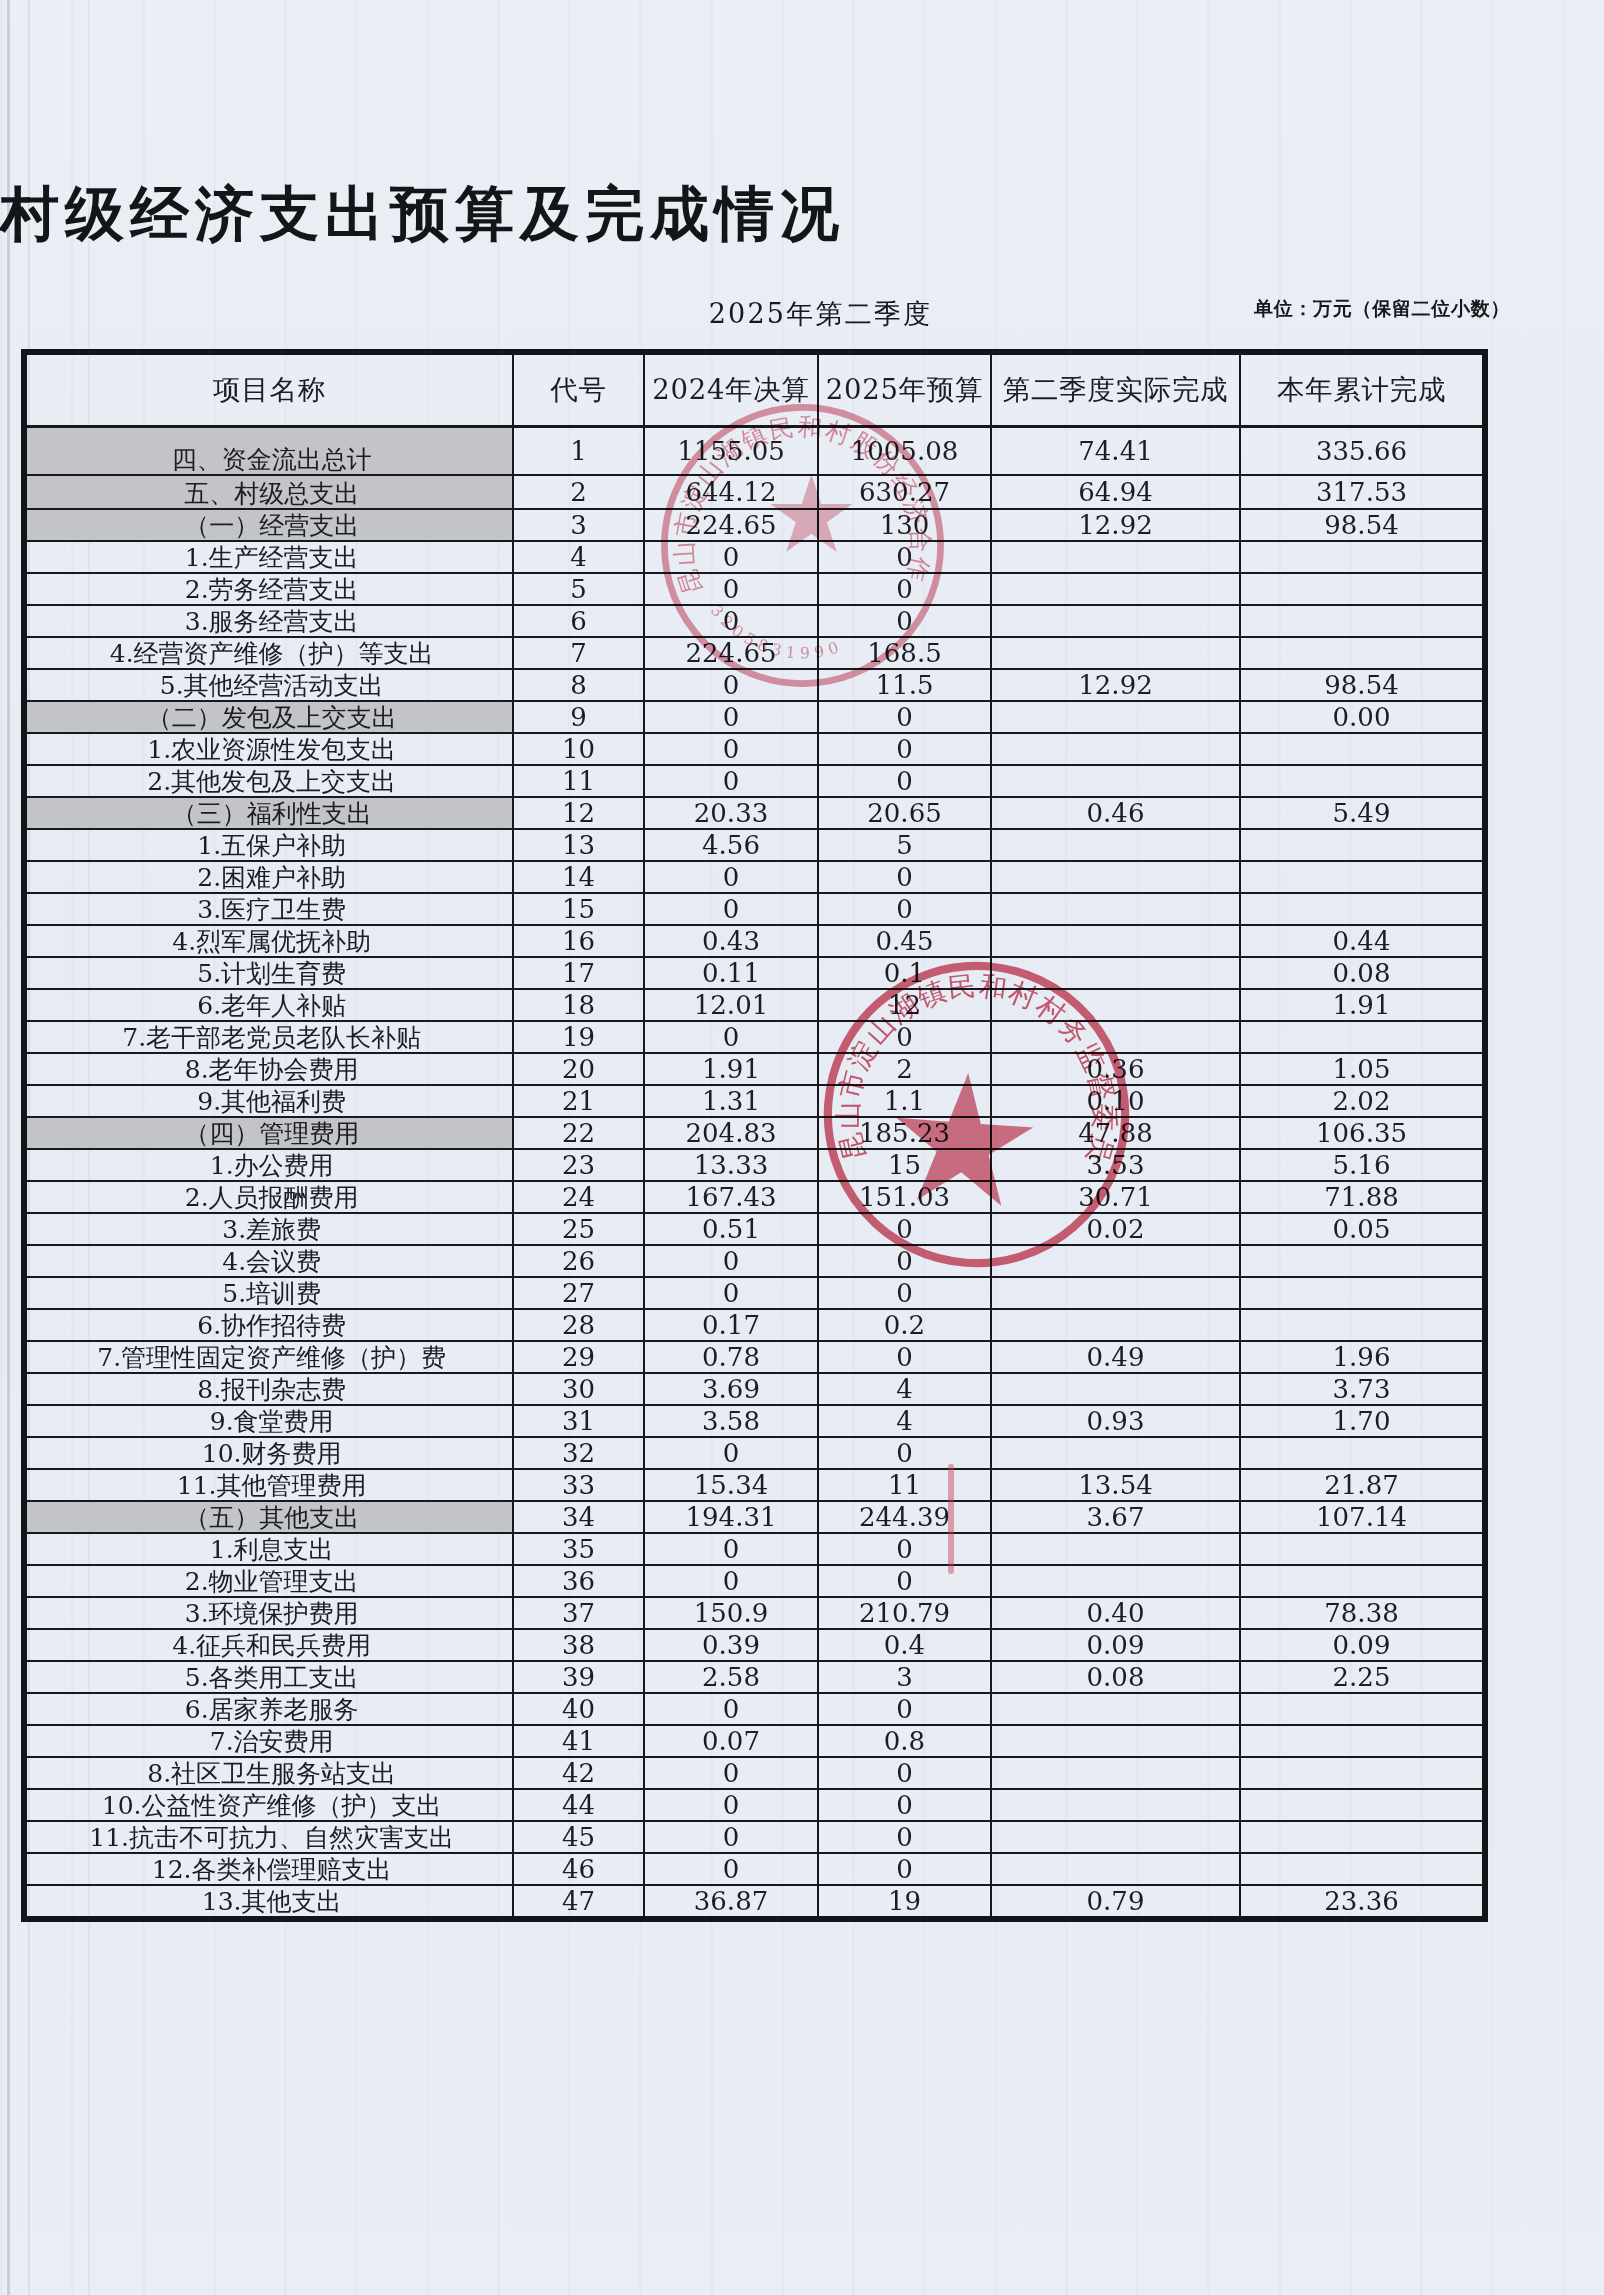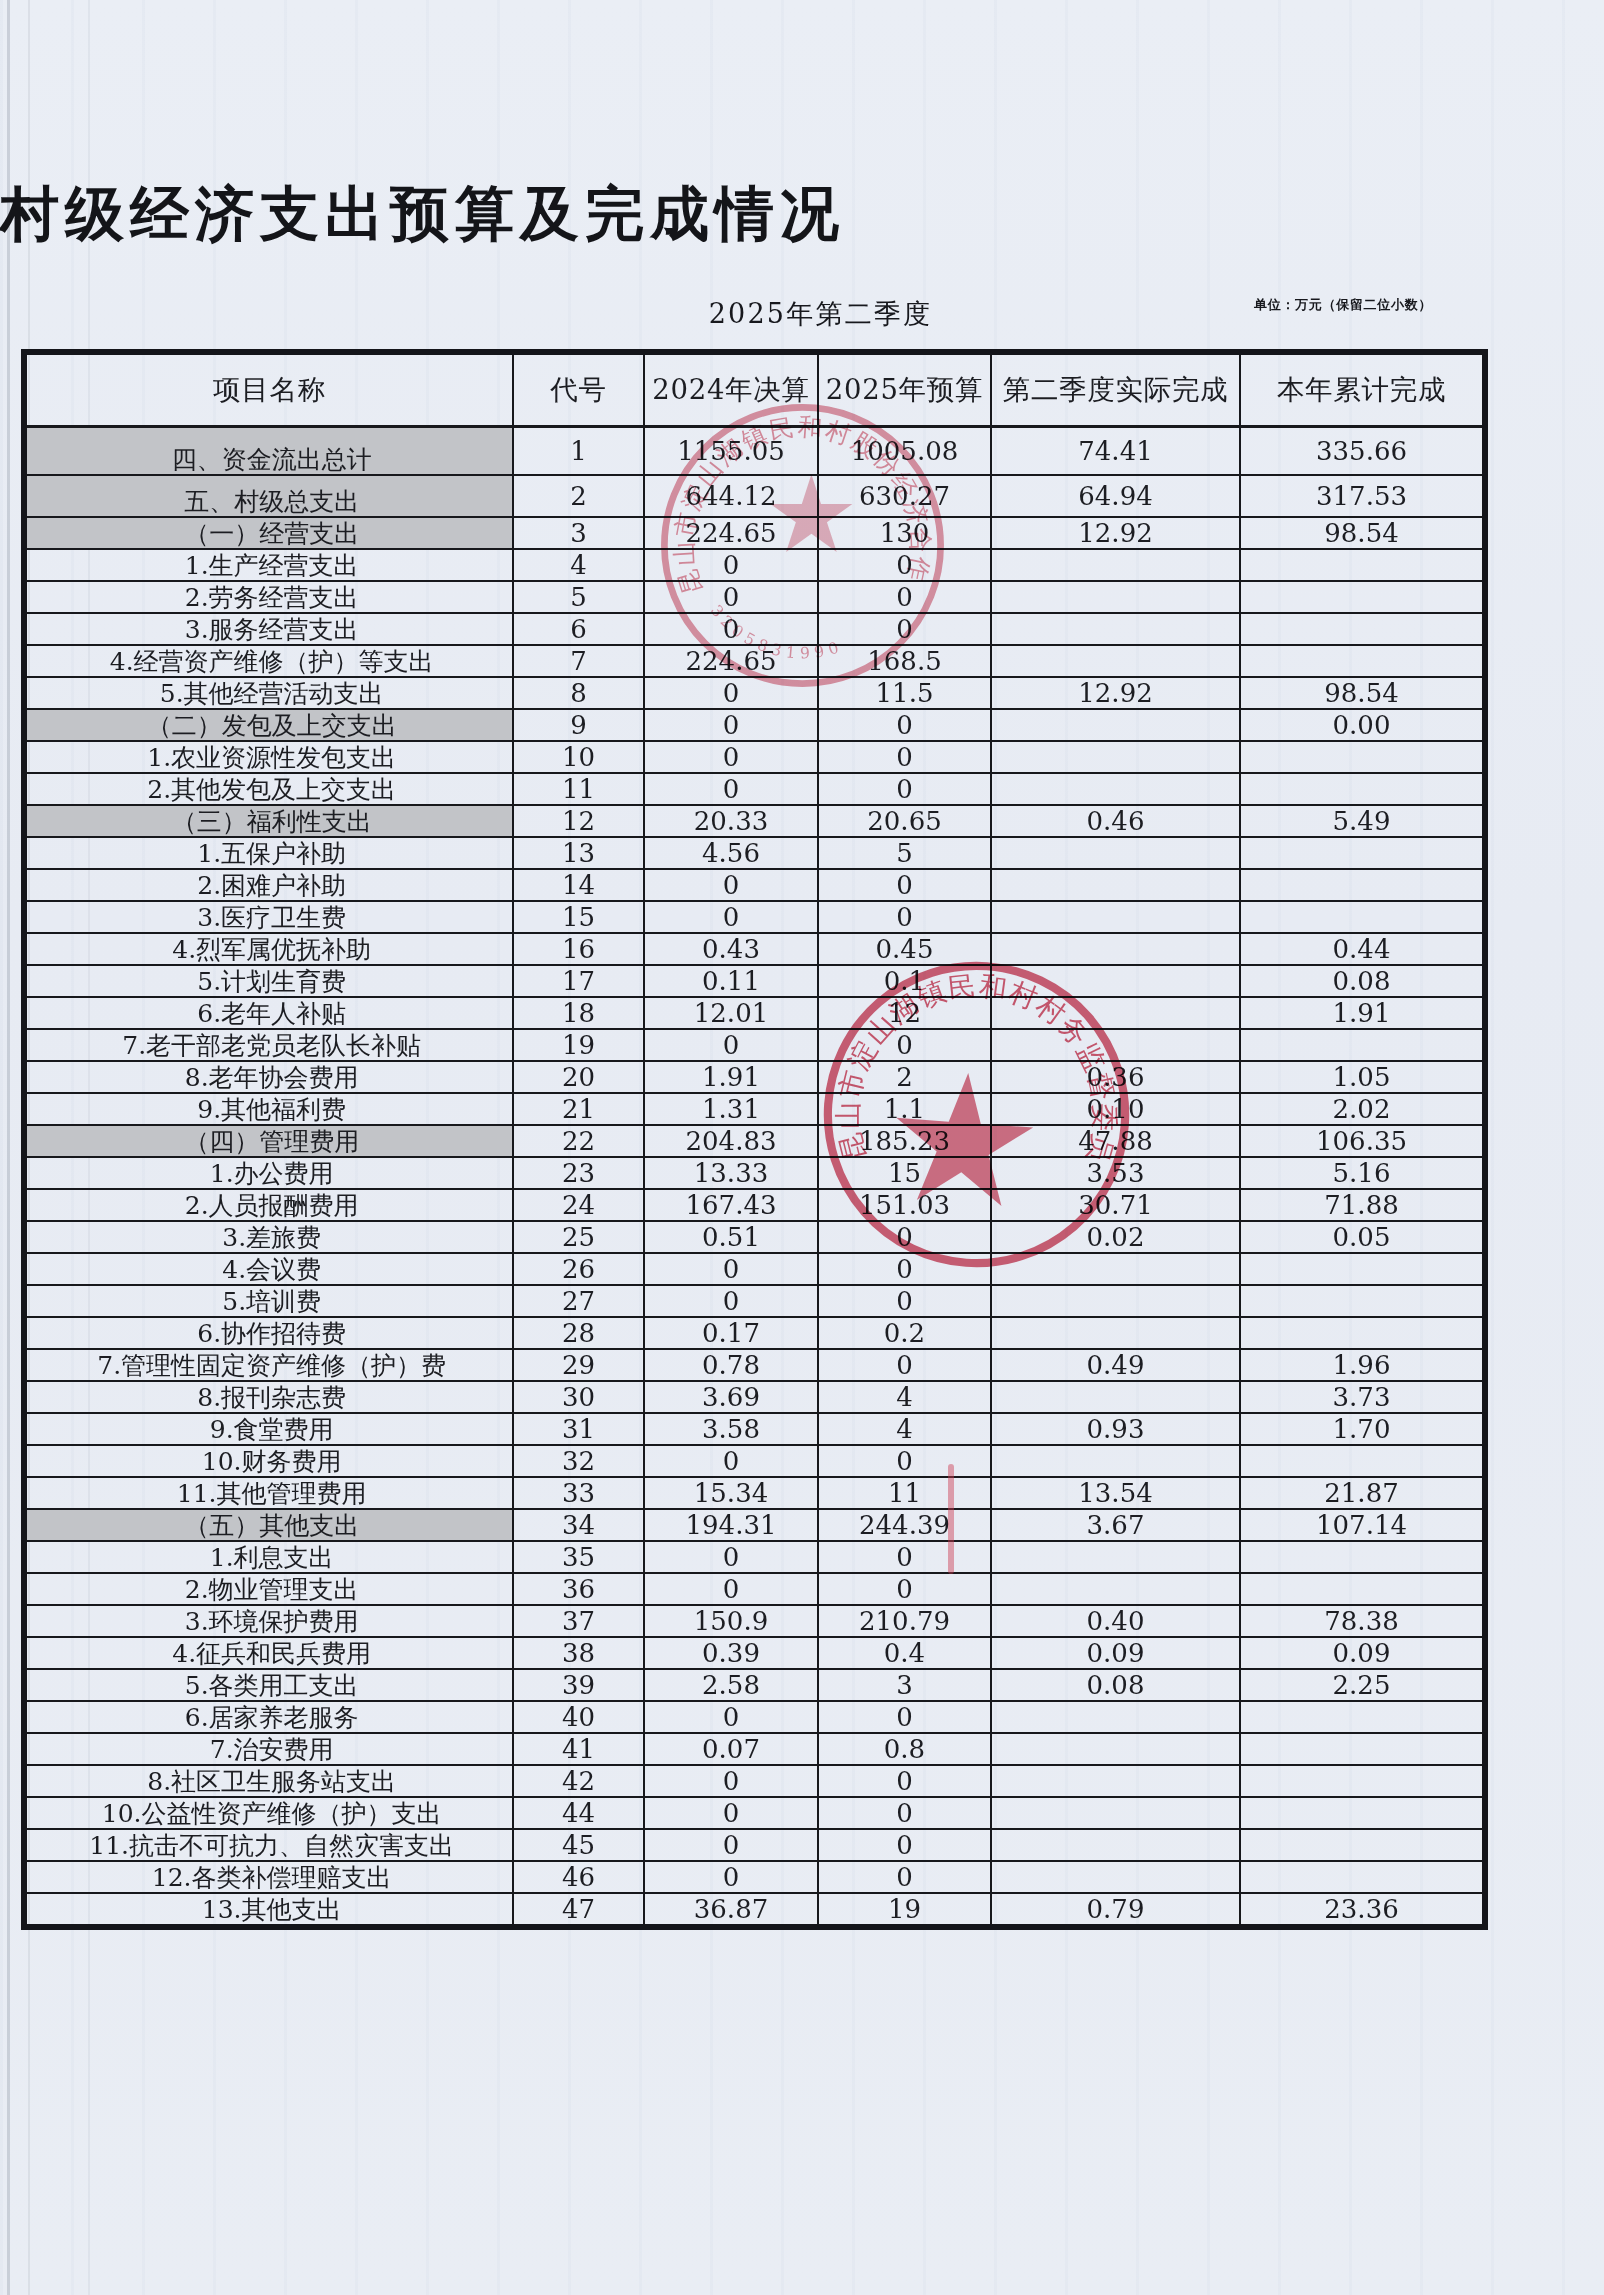--- a/index.html
+++ b/index.html
@@ -27,21 +27,21 @@
     font-family:"DejaVu Sans","Liberation Sans",sans-serif;
     font-weight:bold;font-size:59px;letter-spacing:6px;color:#141519;
   }
   .subtitle{
     position:absolute;left:0;top:296px;width:1641px;
     text-align:center;font-size:27px;letter-spacing:2.2px;color:#17181d;
   }
   .unit-note{
     position:absolute;left:1254px;top:296px;width:312px;
     font-family:"DejaVu Sans","Liberation Sans",sans-serif;
-    font-weight:bold;font-size:13px;color:#17181d;letter-spacing:0.7px;
+    font-weight:bold;font-size:19px;color:#17181d;letter-spacing:0.7px;
   }
 
   table.report{
     position:absolute;left:21px;top:349px;
     border-collapse:collapse;table-layout:fixed;
     width:1461px;
     background:transparent;
     padding-left:6px;
   }
   table.report th, table.report td{
@@ -49,21 +49,21 @@
     overflow:hidden;white-space:nowrap;
   }
   table.report{border:6px solid #14151a;}
   table.report thead tr{height:74px;}
   table.report thead th{
     font-size:27.5px;font-weight:normal;text-align:center;vertical-align:middle;
     letter-spacing:0.7px;border-bottom-width:3px;
   }
   table.report tbody tr{height:32px;}
   table.report tbody tr:nth-child(1){height:49px;}
-  table.report tbody tr:nth-child(2){height:42px;}
+  table.report tbody tr:nth-child(2){height:34px;}
   td.name{
     font-size:25px;text-align:center;vertical-align:bottom;
     padding:0 3px 1.5px 7.4px;line-height:1.08;
   }
   td.num{
     font-size:26px;text-align:center;vertical-align:middle;padding:0 3px;
   }
   td.name.sec{background:#c2c4c8;}
 
   .stamp{position:absolute;pointer-events:none;mix-blend-mode:multiply;}

